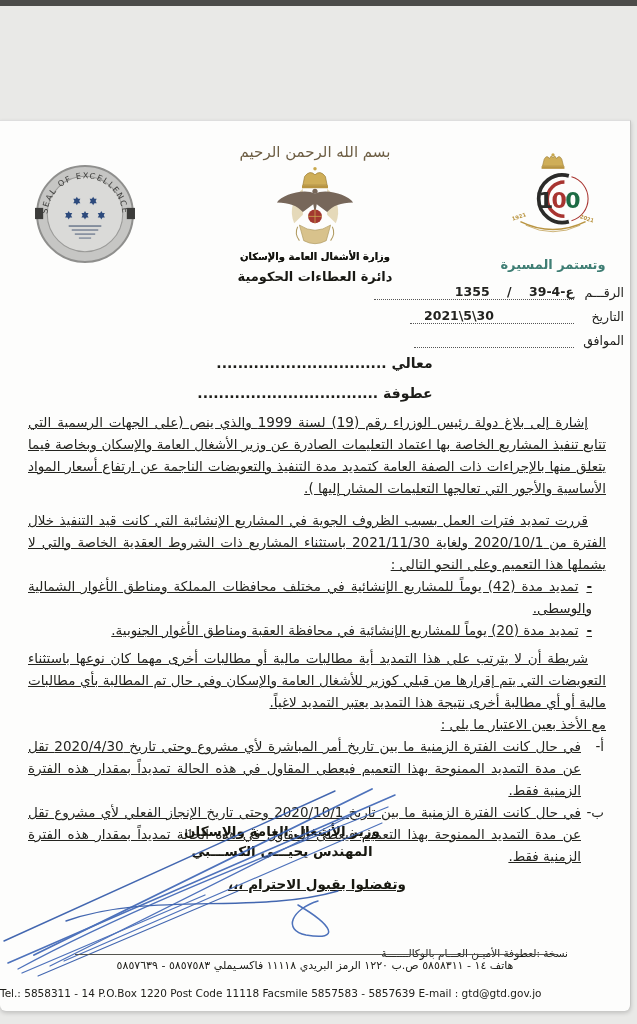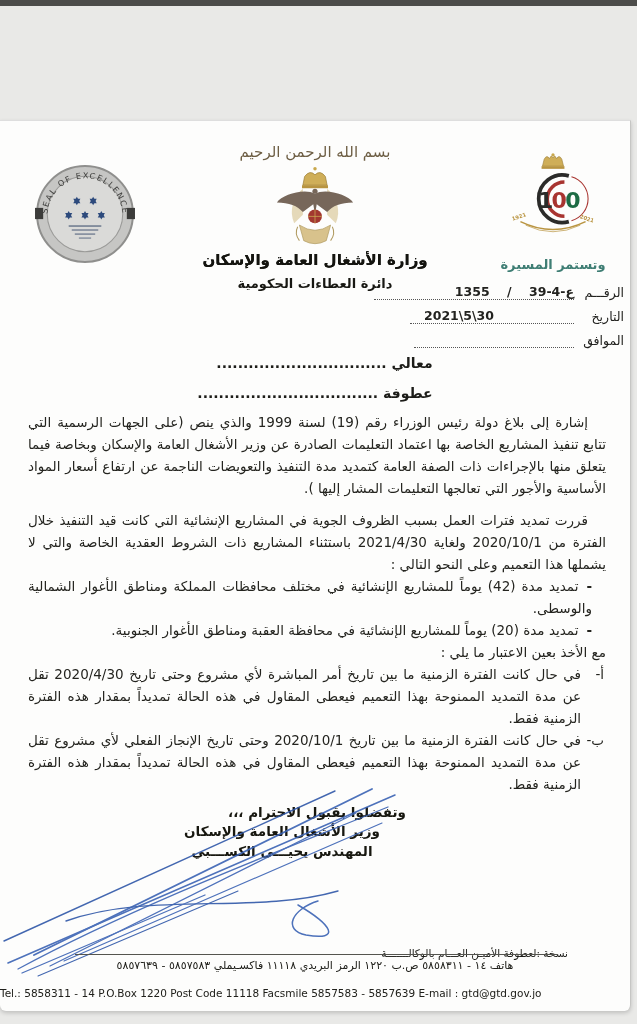--- a/index.html
+++ b/index.html
@@ -13,40 +13,40 @@
   .page{
     position:absolute;top:120px;left:0;width:630px;height:890px;
     background:#fdfdfc;border-right:1px solid #c6c6c4;border-top:1px solid #dedede;
     border-radius:0 0 6px 6px;box-shadow:0 2px 4px rgba(0,0,0,.18);
   }
   
   .seal{position:absolute;top:42px;left:34px;width:102px;height:102px;}
   .center-head{position:absolute;top:22px;left:50%;transform:translateX(-50%);width:240px;text-align:center;}
   .basmala{font-size:15px;color:#6d5e44;letter-spacing:1px;}
   .coat{width:104px;height:88px;margin:1px auto 0;display:block;}
-  .ministry{font-size:15px;font-weight:bold;color:#14140f;margin-top:1px;direction:rtl;text-shadow:0 0 .4px #14140f;text-align:center;}
+  .ministry{font-size:10px;font-weight:bold;color:#14140f;margin-top:1px;direction:rtl;text-shadow:0 0 .4px #14140f;text-align:center;}
   .dept{font-size:13px;font-weight:bold;color:#181813;margin-top:7px;direction:rtl;}
   .cent{position:absolute;top:28px;right:22px;width:110px;text-align:center;}
   .cent svg{width:88px;height:96px;display:block;margin:0 auto;}
   .slogan{font-size:13px;color:#3f7e74;font-weight:bold;margin-top:12px;direction:rtl;}
   
   .ref{position:absolute;top:160px;right:6px;width:250px;direction:rtl;font-size:12.5px;color:#22221f;}
   .ref-row{display:flex;align-items:flex-end;margin-bottom:5px;height:19px;}
   .ref-label{width:50px;flex:0 0 auto;}
   .ref-area{flex:1 1 auto;border-bottom:1.5px dotted #555;text-align:right;font-weight:bold;}
   .ref-area.num{white-space:pre;font-size:12.5px;}
   .ref-area.date{flex:0 0 150px;margin-left:auto;text-align:left;padding-left:14px;direction:ltr;}
   .ref-area.blank{flex:0 0 160px;height:14px;}
   
   .recip{position:absolute;top:227px;left:50%;transform:translateX(-50%);direction:rtl;text-align:right;
          font-weight:bold;font-size:14px;line-height:30px;color:#1c1c18;white-space:nowrap;}
   .recip .dots{letter-spacing:1px;}
   
   .docbody{position:absolute;top:290px;right:24px;left:28px;direction:rtl;text-align:justify;
-           font-size:13.5px;line-height:22px;color:#24241f;}
+           font-size:13.5px;line-height:22px;color:#24241f;text-decoration:underline;}
   .docbody p{margin:0;}
   .indent{text-indent:18px;}
   .p1{margin-bottom:10px !important;}
   .bullet{padding-right:14px;letter-spacing:-.3px;}
   .bmark{margin-left:8px;font-weight:bold;}
   .p3{margin-top:6px !important;}
   .item{position:relative;padding-right:25px;}
   .imark{position:absolute;right:2px;top:0;}
   .closing{text-align:center;font-weight:bold;margin-top:6px !important;color:#17170f;}
   
@@ -153,27 +153,28 @@
     </div>
   </div>
 
   <div class="recip">
     <div><span>معالي</span> <span class="dots">................................</span></div>
     <div><span>عطوفة</span> <span class="dots">..................................</span></div>
   </div>
 
   <div class="docbody">
     <p class="indent p1">إشارة إلى بلاغ دولة رئيس الوزراء رقم (19) لسنة 1999 والذي ينص (على الجهات الرسمية التي تتابع تنفيذ المشاريع الخاصة بها اعتماد التعليمات الصادرة عن وزير الأشغال العامة والإسكان وبخاصة فيما يتعلق منها بالإجراءات ذات الصفة العامة كتمديد مدة التنفيذ والتعويضات الناجمة عن ارتفاع أسعار المواد الأساسية والأجور التي تعالجها التعليمات المشار إليها ).</p>
-    <p class="indent">قررت تمديد فترات العمل بسبب الظروف الجوية في المشاريع الإنشائية التي كانت قيد التنفيذ خلال الفترة من 2020/10/1 ولغاية 2021/4/30 باستثناء المشاريع ذات الشروط العقدية الخاصة والتي لا يشملها هذا التعميم وعلى النحو التالي :</p>
+    <p class="indent">قررت تمديد فترات العمل بسبب الظروف الجوية في المشاريع الإنشائية التي كانت قيد التنفيذ خلال الفترة من 2020/10/1 ولغاية 2021/11/30 باستثناء المشاريع ذات الشروط العقدية الخاصة والتي لا يشملها هذا التعميم وعلى النحو التالي :</p>
     <div class="bullet">
       <span class="bmark">-</span><span>تمديد مدة (42) يوماً للمشاريع الإنشائية في مختلف محافظات المملكة ومناطق الأغوار الشمالية والوسطى.</span>
     </div>
     <div class="bullet">
       <span class="bmark">-</span><span>تمديد مدة (20) يوماً للمشاريع الإنشائية في محافظة العقبة ومناطق الأغوار الجنوبية.</span>
     </div>
+    <p class="indent p3">شريطة أن لا يترتب على هذا التمديد أية مطالبات مالية أو مطالبات أخرى مهما كان نوعها باستثناء التعويضات التي يتم إقرارها من قبلي كوزير للأشغال العامة والإسكان وفي حال تم المطالبة بأي مطالبات مالية أو أي مطالبة أخرى نتيجة هذا التمديد يعتبر التمديد لاغياً.</p>
     <p>مع الأخذ بعين الاعتبار ما يلي :</p>
     <div class="item">
       <span class="imark">أ-</span><span>في حال كانت الفترة الزمنية ما بين تاريخ أمر المباشرة لأي مشروع وحتى تاريخ 2020/4/30 تقل عن مدة التمديد الممنوحة بهذا التعميم فيعطى المقاول في هذه الحالة تمديداً بمقدار هذه الفترة الزمنية فقط.</span>
     </div>
     <div class="item">
       <span class="imark">ب-</span><span>في حال كانت الفترة الزمنية ما بين تاريخ 2020/10/1 وحتى تاريخ الإنجاز الفعلي لأي مشروع تقل عن مدة التمديد الممنوحة بهذا التعميم فيعطى المقاول في هذه الحالة تمديداً بمقدار هذه الفترة الزمنية فقط.</span>
     </div>
     <p class="closing">وتفضلوا بقبول الاحترام ،،،</p>
   </div>
 

